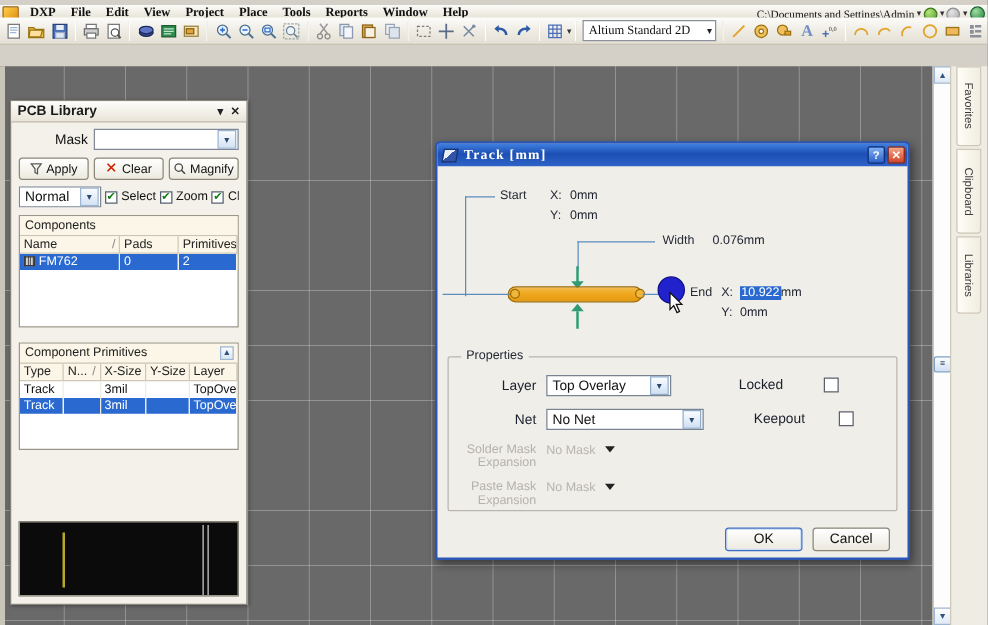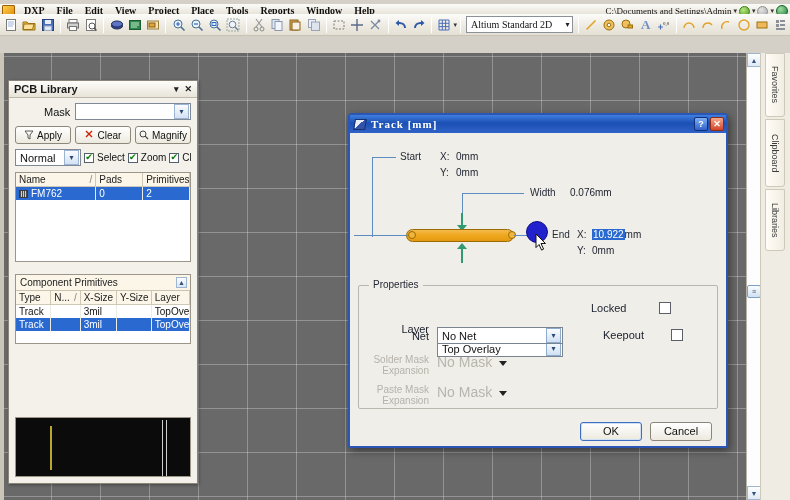--- a/index.html
+++ b/index.html
@@ -288,21 +288,21 @@
   .dd .ddarr{
     margin-left:auto; width:15px;height:15px; margin-right:1px;
     background: linear-gradient(to bottom,#fbfdff,#cfe0f3);
     border:1px solid #8fabcb; display:flex;align-items:center;justify-content:center;
     font-size:8px;color:#2b4a72;
   }
   .cbx{
     width:12px;height:12px;background:#fff;border:1px solid #5a5f69;
   }
   .grey-lbl{ color:#b5b2ab; font-size:10px; }
-  .grey-val{ color:#b8b5ae; font-size:14px; }
+  .grey-val{ color:#b8b5ae; font-size:10px; }
   .tri-down{
     width:0;height:0;border-left:4px solid transparent;border-right:4px solid transparent;
     border-top:5px solid #222; display:inline-block; margin-left:4px; vertical-align:1px;
   }
   .dlg-footer{
     position:absolute; left:0; right:0; bottom:0; height:34px;
     display:flex; align-items:center; justify-content:flex-end; gap:8px; padding-right:14px;
   }
   .dbtn{
     width:62px;height:19px;
@@ -633,37 +633,38 @@
         </div>
         <span class="chkbox">✔</span>
         <span class="chk-lbl">Select</span>
         <span class="chkbox">✔</span>
         <span class="chk-lbl">Zoom</span>
         <span class="chkbox">✔</span>
         <span class="chk-lbl">Clear</span>
       </div>
 
       <div class="grid-box" style="height:90px;">
+        <div class="grid-head">Components</div>
         <table class="g">
           <tbody>
               <tr>
             <th style="width:46%"><span>Name</span> <span style="float:right;color:#888;">/</span></th>
             <th style="width:27%">Pads</th>
             <th style="width:27%">Primitives</th>
           </tr>
           <tr class="sel">
             <td><span class="comp-ico"></span><span>FM762</span></td>
             <td>0</td>
             <td>2</td>
           </tr>
         </tbody>
           </table>
       </div>
 
-      <div class="grid-box" style="height:70px;margin-top:12px;position:relative;">
+      <div class="grid-box" style="height:86px;margin-top:12px;position:relative;">
         <div class="panel-scroll-up">▲</div>
         <div class="grid-head">Component Primitives</div>
         <table class="g">
           <tbody>
               <tr>
             <th style="width:20%">Type</th>
             <th style="width:17%"><span>N...</span><span style="float:right;color:#888;">/</span></th>
             <th style="width:21%">X-Size</th>
             <th style="width:20%">Y-Size</th>
             <th style="width:22%">Layer</th>
@@ -743,21 +744,21 @@
         <div class="gval" style="left:238px;top:90px;"><span class="sel-text">10.922</span><span>mm</span></div>
         <div class="gtext" style="left:223px;top:106px;">Y:</div>
         <div class="gval" style="left:238px;top:106px;">0mm</div>
       </div>
 
       <div class="group">
         <span class="group-label">Properties</span>
 
         <div class="fld-row" style="left:8px;top:14px;">
           <span class="fld-lbl" style="width:62px;">Layer</span>
-          <div class="dd" style="width:126px;margin-left:8px;margin-top:40px;">
+          <div class="dd" style="width:100px;margin-left:8px;">
             <span>Top Overlay</span>
             <span class="ddarr">▾</span>
           </div>
         </div>
 
         <div class="fld-row" style="left:8px;top:41px;">
           <span class="fld-lbl" style="width:62px;">Net</span>
           <div class="dd" style="width:126px;margin-left:8px;">
             <span>No Net</span>
             <span class="ddarr">▾</span>

